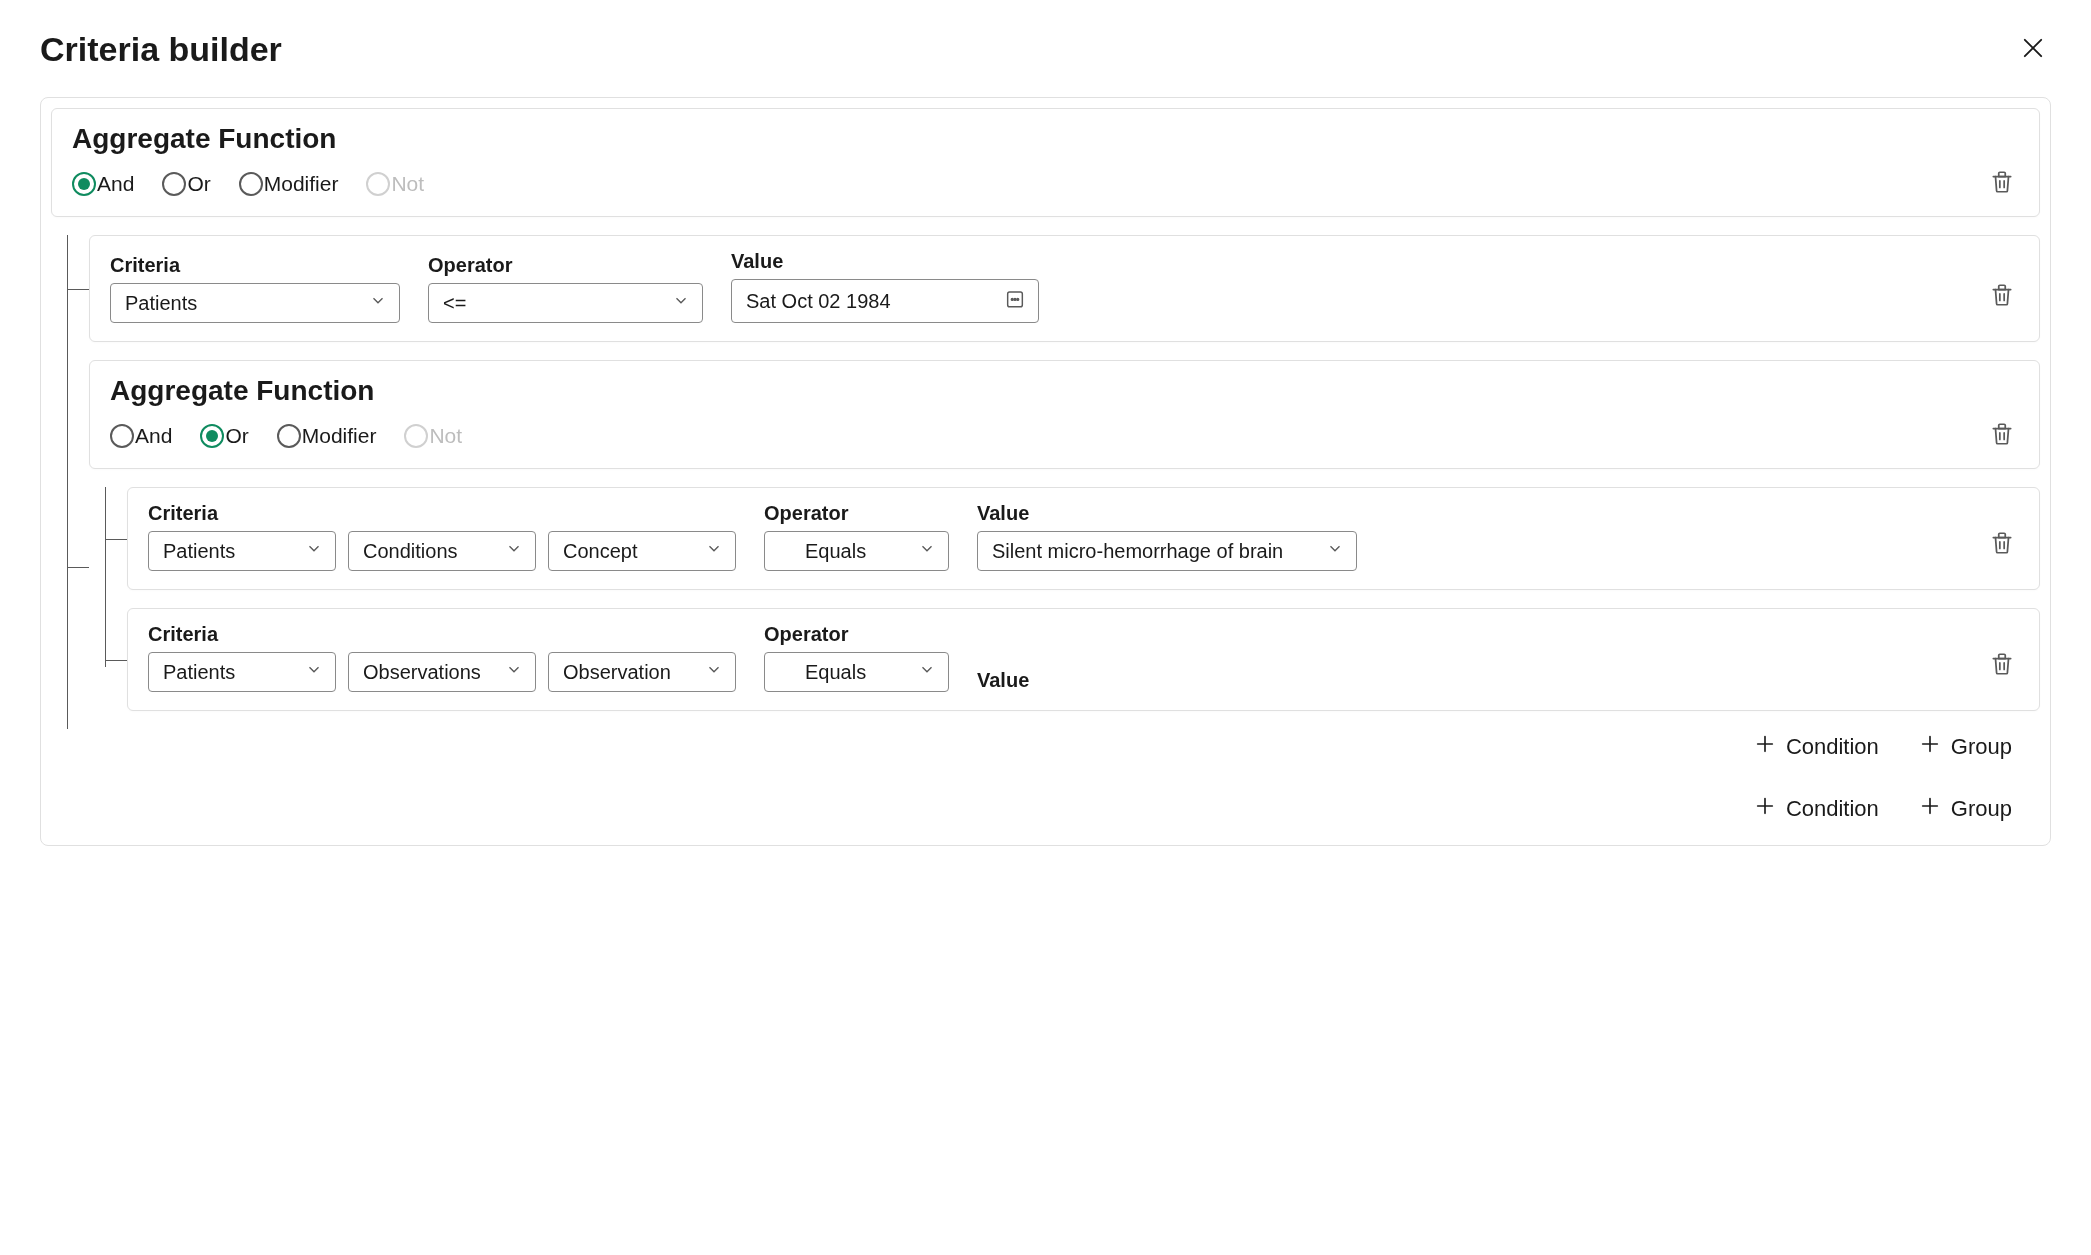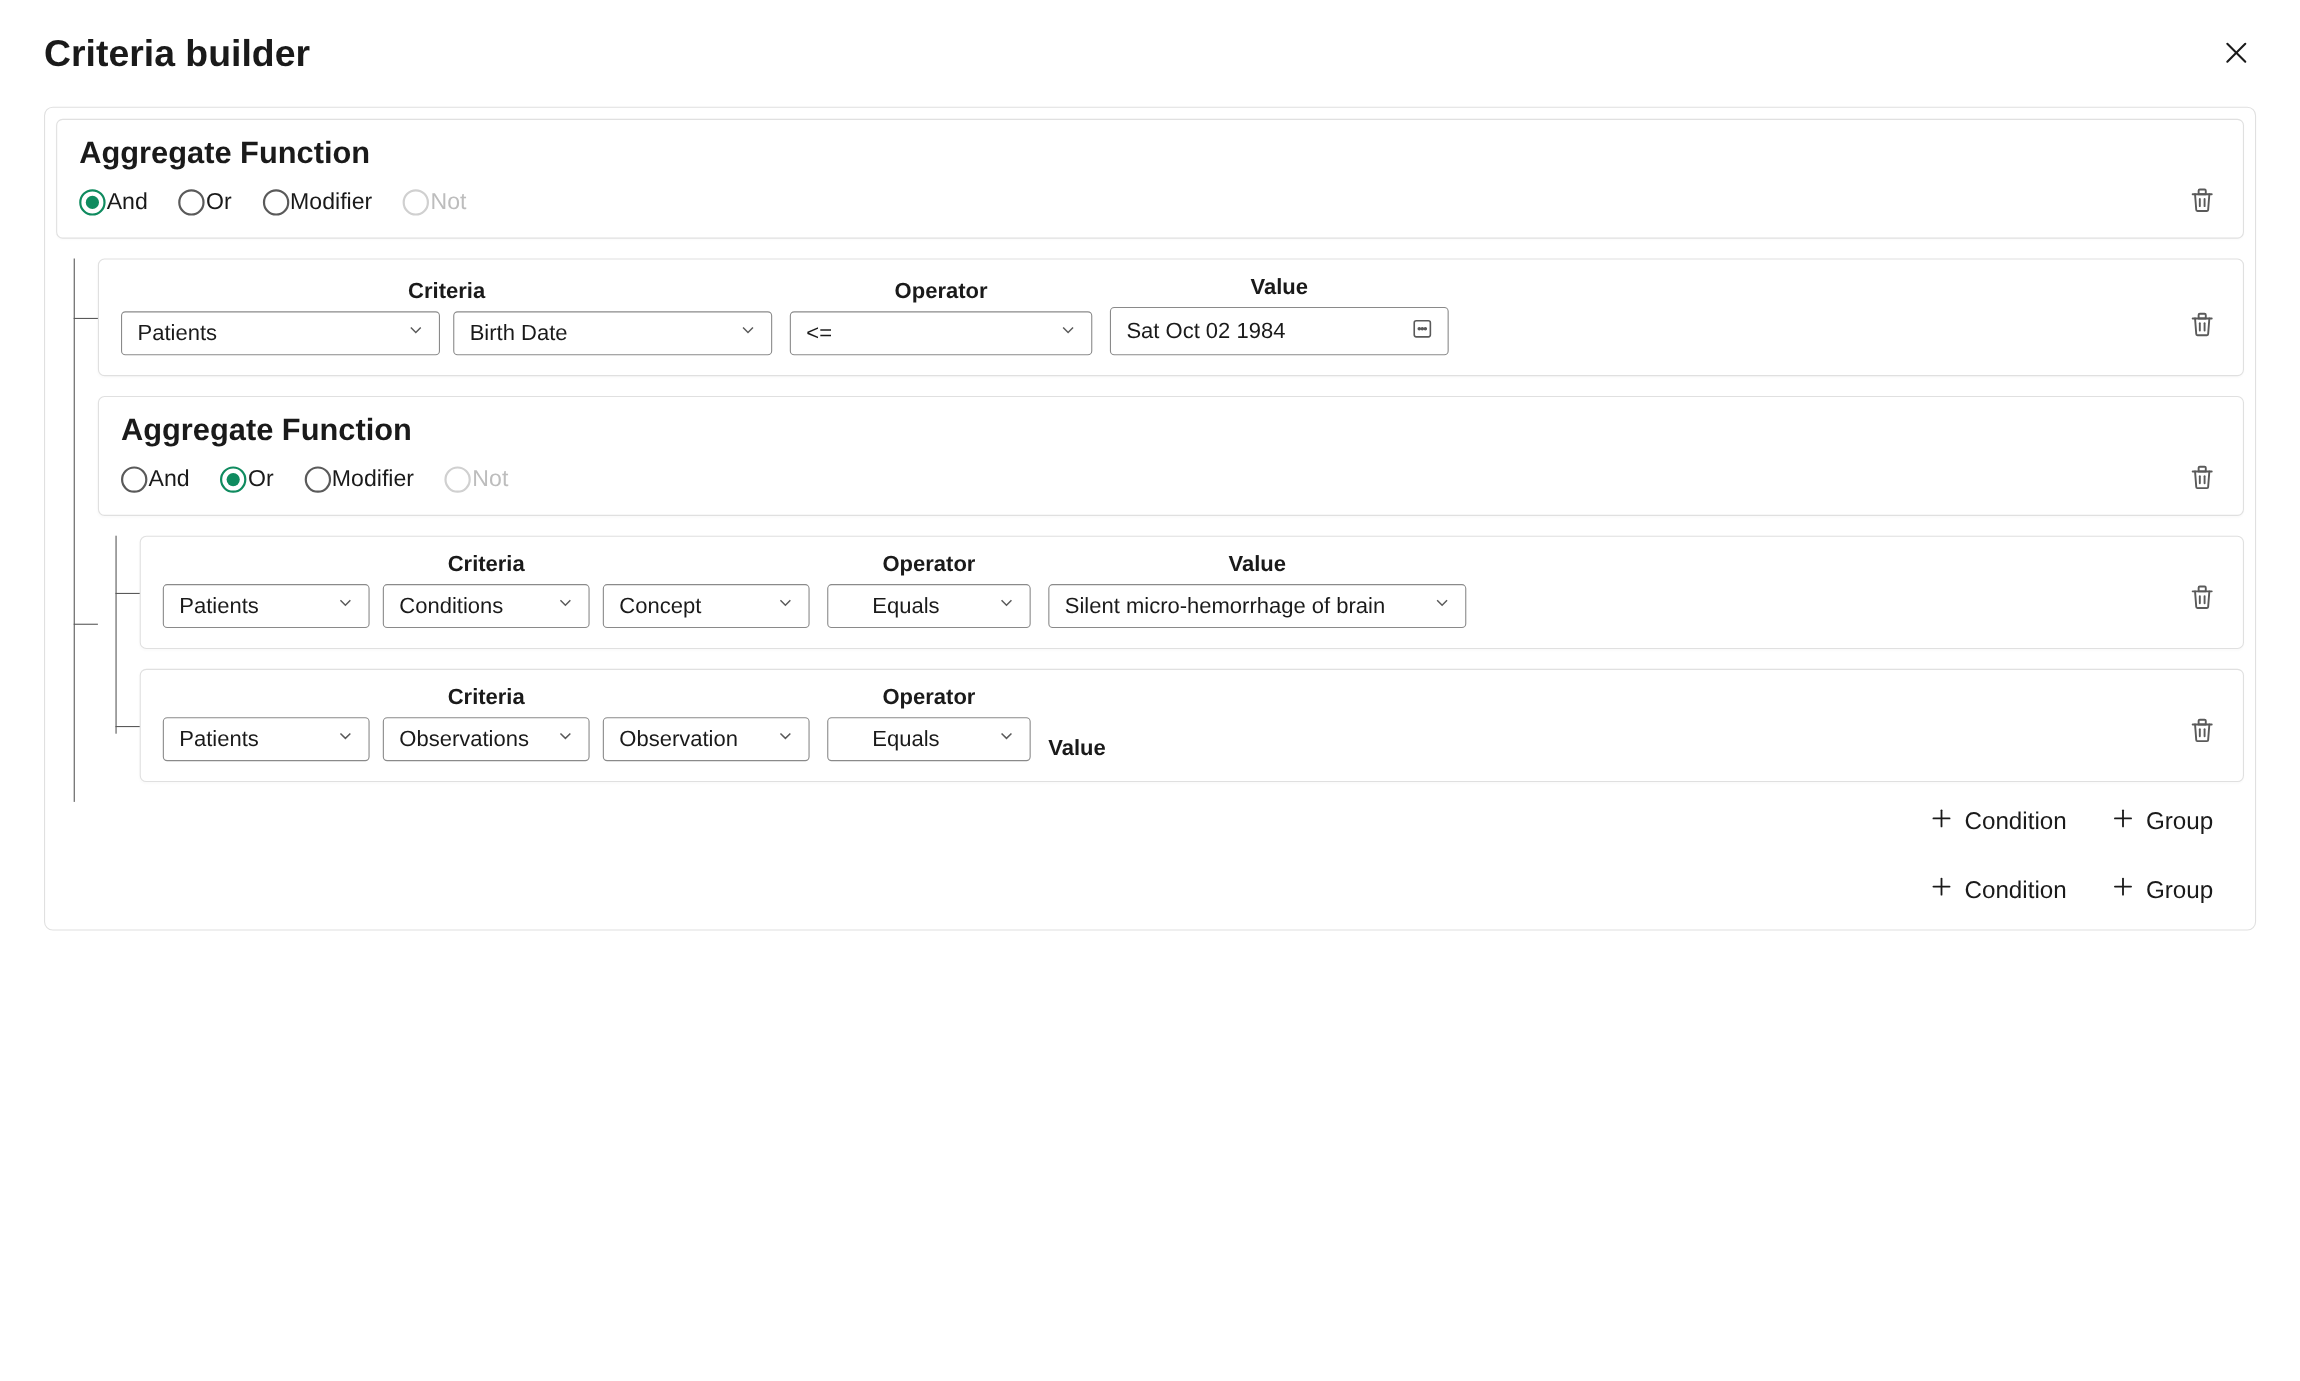--- a/index.html
+++ b/index.html
@@ -220,21 +220,21 @@
     
     .w-criteria1 { width: 290px; flex-shrink: 0; }
     .w-criteria2 { width: 290px; flex-shrink: 0; }
     .w-op       { width: 275px; flex-shrink: 0; }
     .w-val      { width: 308px; flex-shrink: 0; }
 
     .nested .w-sm { width: 188px; flex-shrink: 0; }
     .nested .w-op2 { width: 185px; flex-shrink: 0; padding-left: 40px; }
     .nested .w-val2 { width: 380px; flex-shrink: 0; }
 
-    .criteria-body { flex: 1; display: flex; gap: 16px; align-items: flex-end; text-align: center; }
+    .criteria-body { flex: 1; display: flex; gap: 28px; align-items: flex-end; }
   </style>
 </head>
 <body>
 
 <div class="header">
   <h1 class="page-title">Criteria builder</h1>
   <button class="close-btn">
     <span>
       <svg width="28" height="28" viewBox="0 0 24 24" fill="none" stroke="#1a1a1a" stroke-width="1.6" stroke-linecap="round">
           <line x1="5" y1="5" x2="19" y2="19"></line>
@@ -284,26 +284,20 @@
   <div class="children-wrap">
 
     <div class="child-row">
       <div class="criteria-card">
         <div class="criteria-body">
           <div class="col">
             <div class="col-label">Criteria</div>
             <div class="select-row">
               <div class="select-box w-criteria1">
                 <span>Patients</span>
-                <span class="chevron"><svg width="18" height="18" viewBox="0 0 24 24" fill="none" stroke="#5a5a5a" stroke-width="1.8">
-                      <polyline points="6 9 12 15 18 9"></polyline>
-                    </svg></span>
-              </div>
-              <div class="select-box w-criteria2">
-                <span>Birth Date</span>
                 <span class="chevron"><svg width="18" height="18" viewBox="0 0 24 24" fill="none" stroke="#5a5a5a" stroke-width="1.8">
                       <polyline points="6 9 12 15 18 9"></polyline>
                     </svg></span>
               </div>
             </div>
           </div>
           <div class="col">
             <div class="col-label">Operator</div>
             <div class="select-box w-op">
               <span>&lt;=</span>

